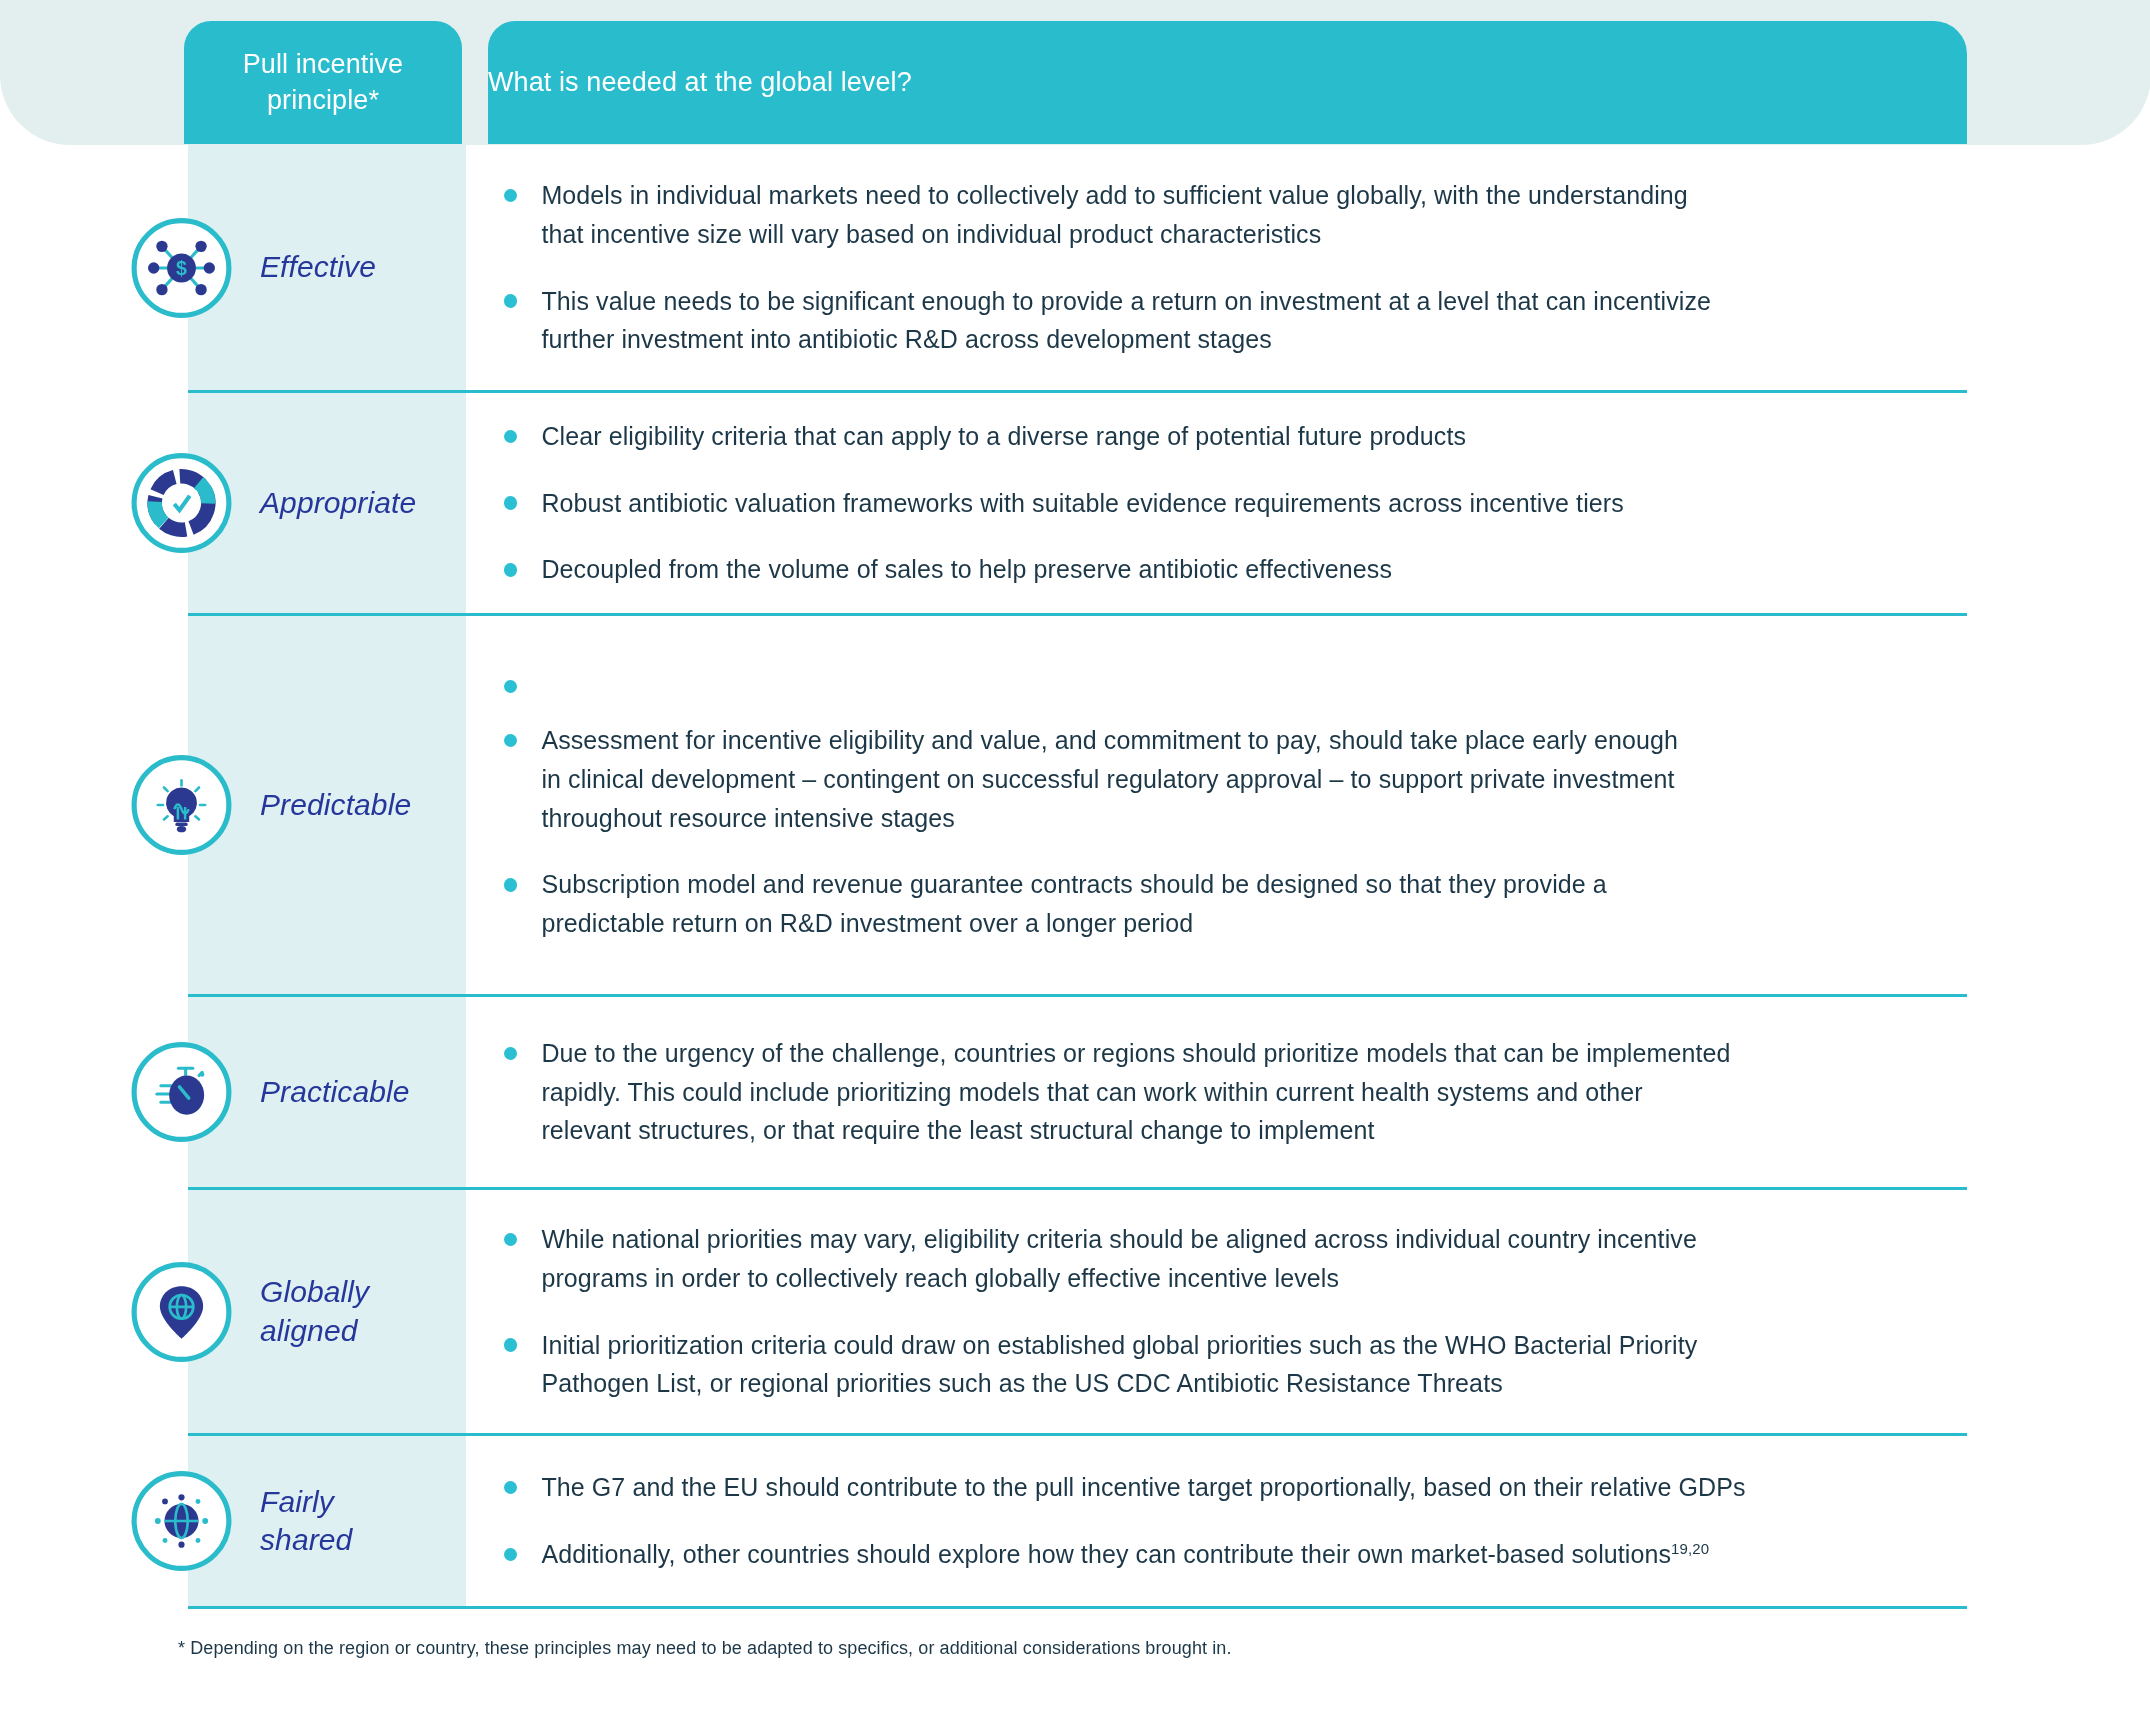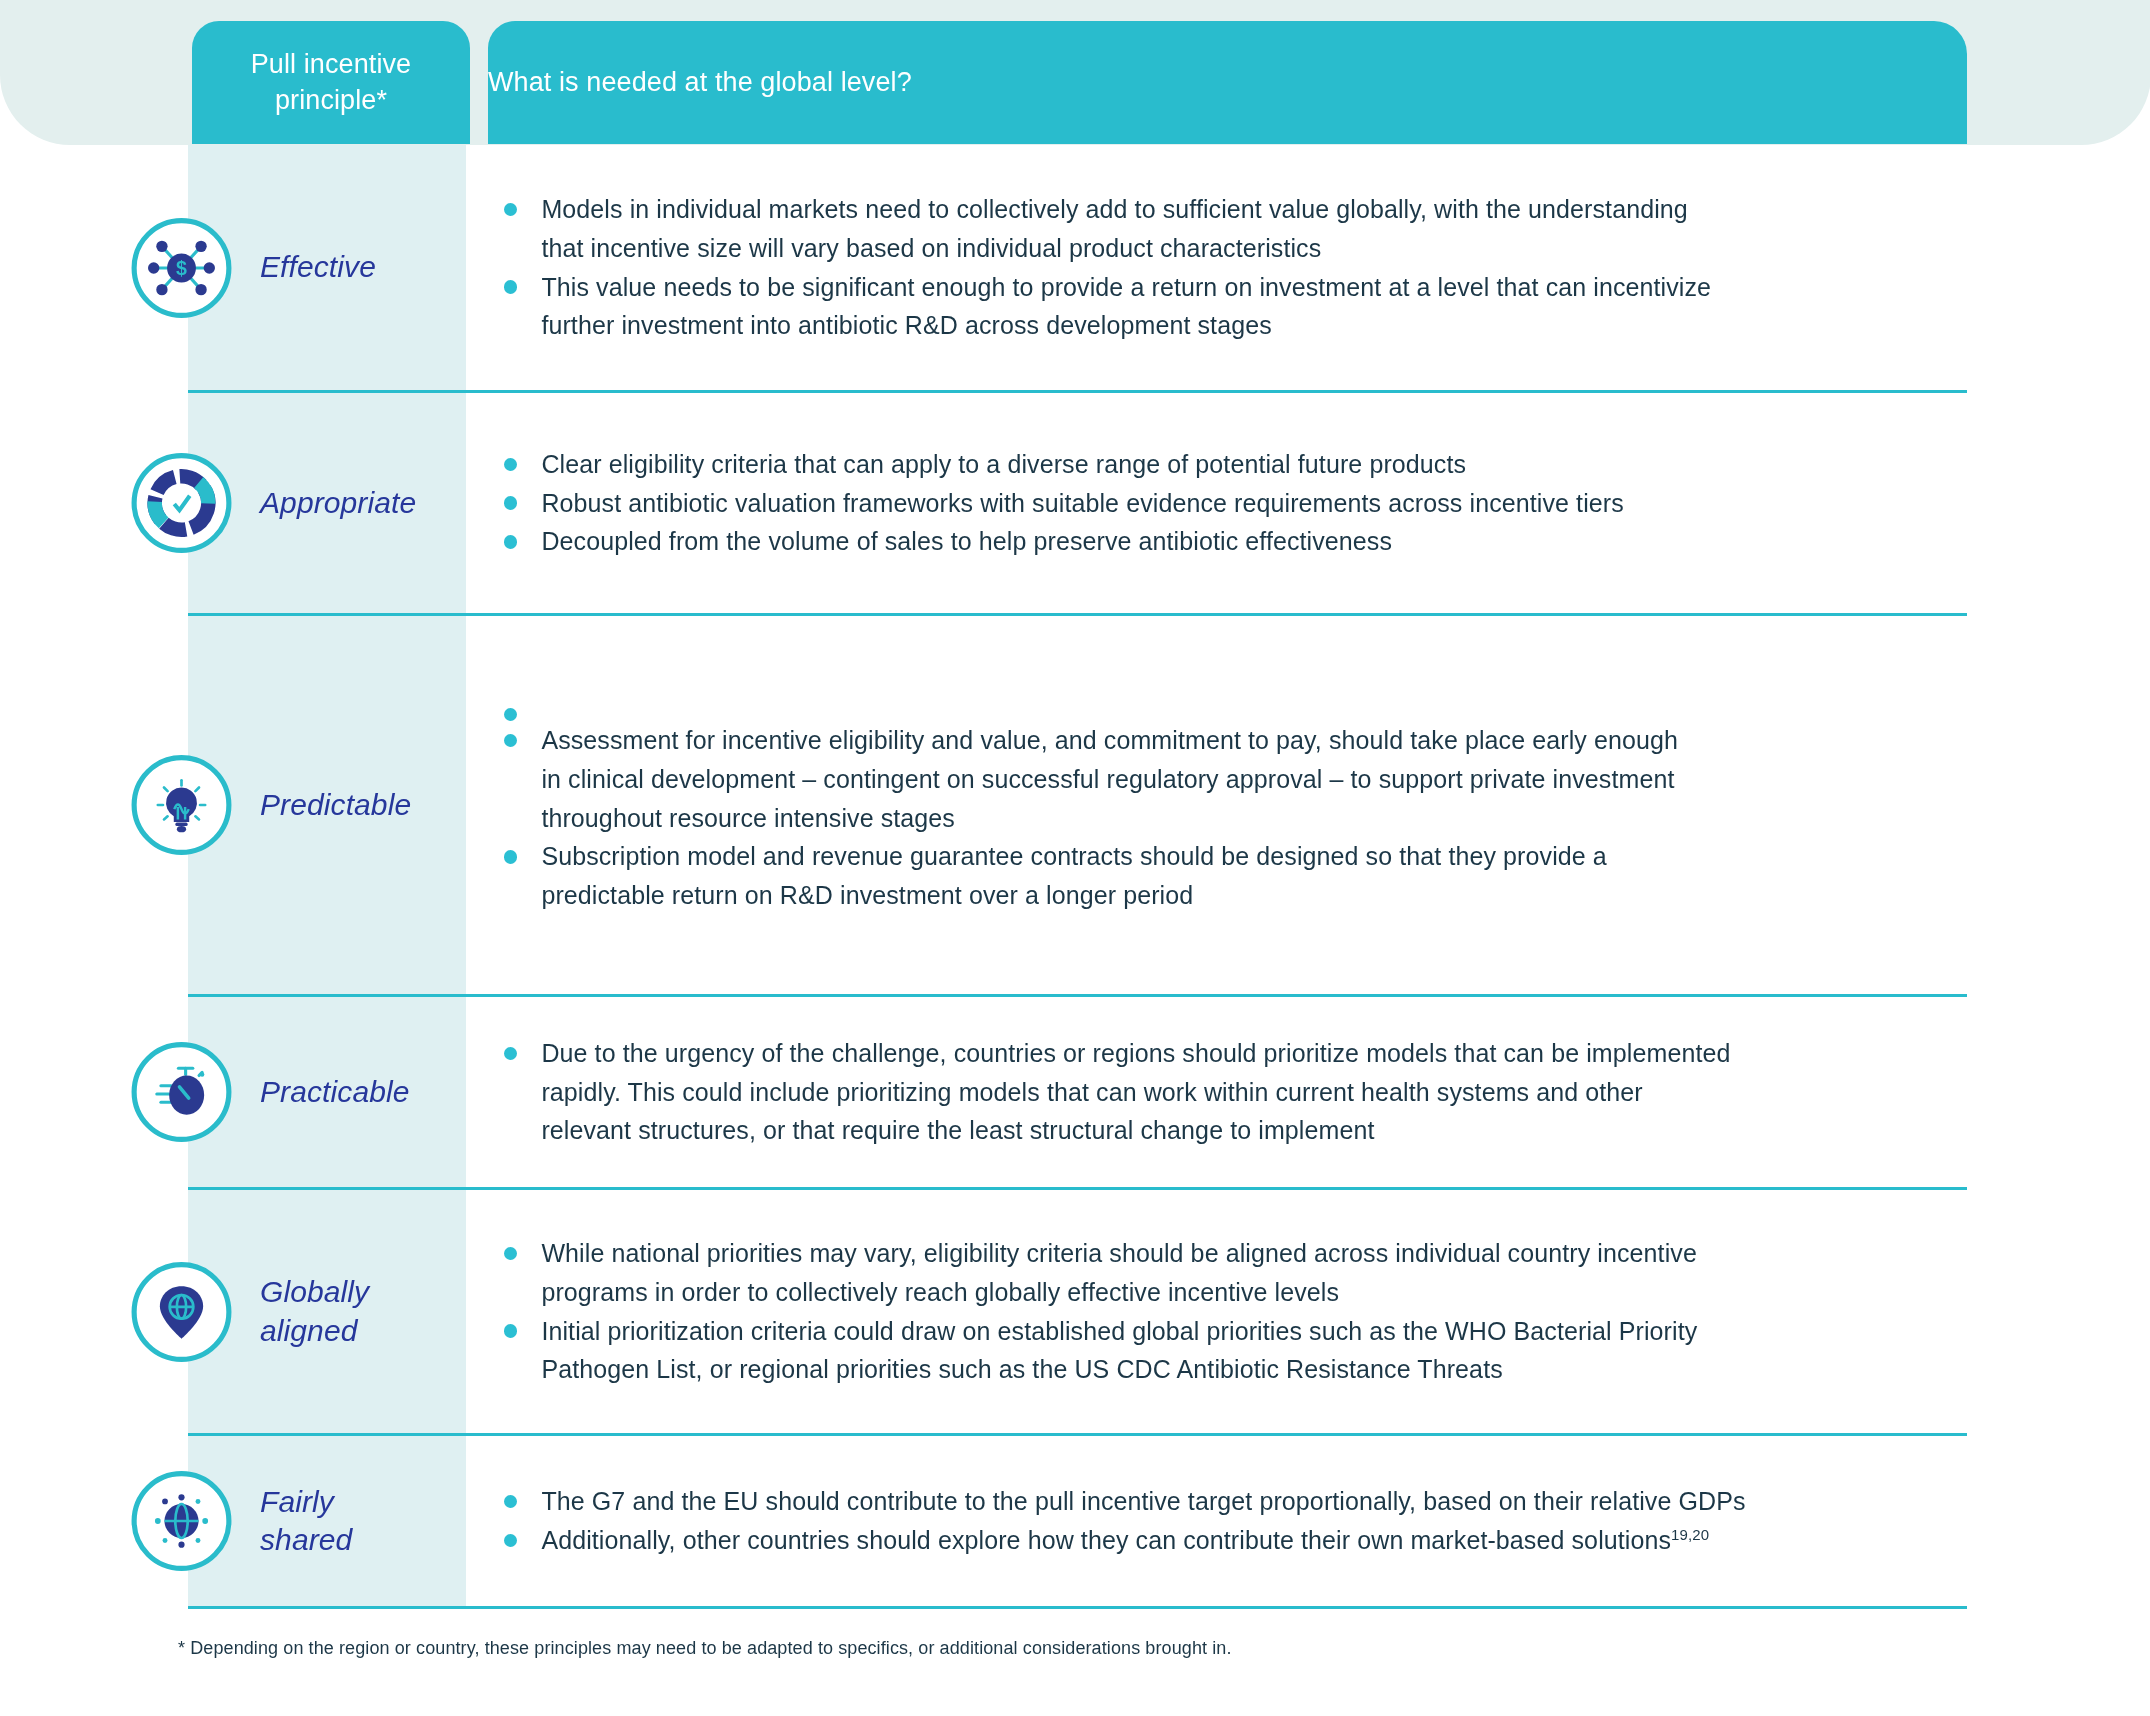--- a/index.html
+++ b/index.html
@@ -16,21 +16,21 @@
     border-bottom-left-radius:70px;
     border-bottom-right-radius:70px;
   }
   .header-box{
     position:absolute;top:21px;height:123px;
     background:#29bccd;color:#ffffff;
     display:flex;align-items:center;
     box-sizing:border-box;
   }
   .header-box.col1{
-    left:192px;width:278px;
+    left:184px;width:278px;
     border-radius:27px 27px 0 0;
     justify-content:center;text-align:center;
   }
   .header-box.col2{
     left:488px;width:1479px;
     border-radius:27px 33px 0 0;
   }
   .header-text{
     font-size:27px;font-weight:500;line-height:1.32;
     white-space:pre-line;letter-spacing:0.1px;
@@ -58,21 +58,21 @@
     font-size:30px;color:#26379b;font-weight:500;
     line-height:1.28;white-space:pre-line;letter-spacing:0.1px;font-style:italic;
   }
   .icon-wrap{
     position:absolute;left:-58px;top:50%;
     transform:translateY(-50%);
     width:103px;height:103px;
   }
   .content-cell{
     flex:1;display:flex;flex-direction:column;
-    justify-content:center;
+    justify-content:center;gap:28px;
     box-sizing:border-box;padding:20.7px 12px 20.7px 38px;
   }
   .bullet{
     display:flex;align-items:flex-start;
   }
   .bullet-dot{
     flex:0 0 13.4px;width:13.4px;height:13.4px;border-radius:50%;
     background:#2bbfd3;margin-top:12.8px;
   }
   .bullet-text{

